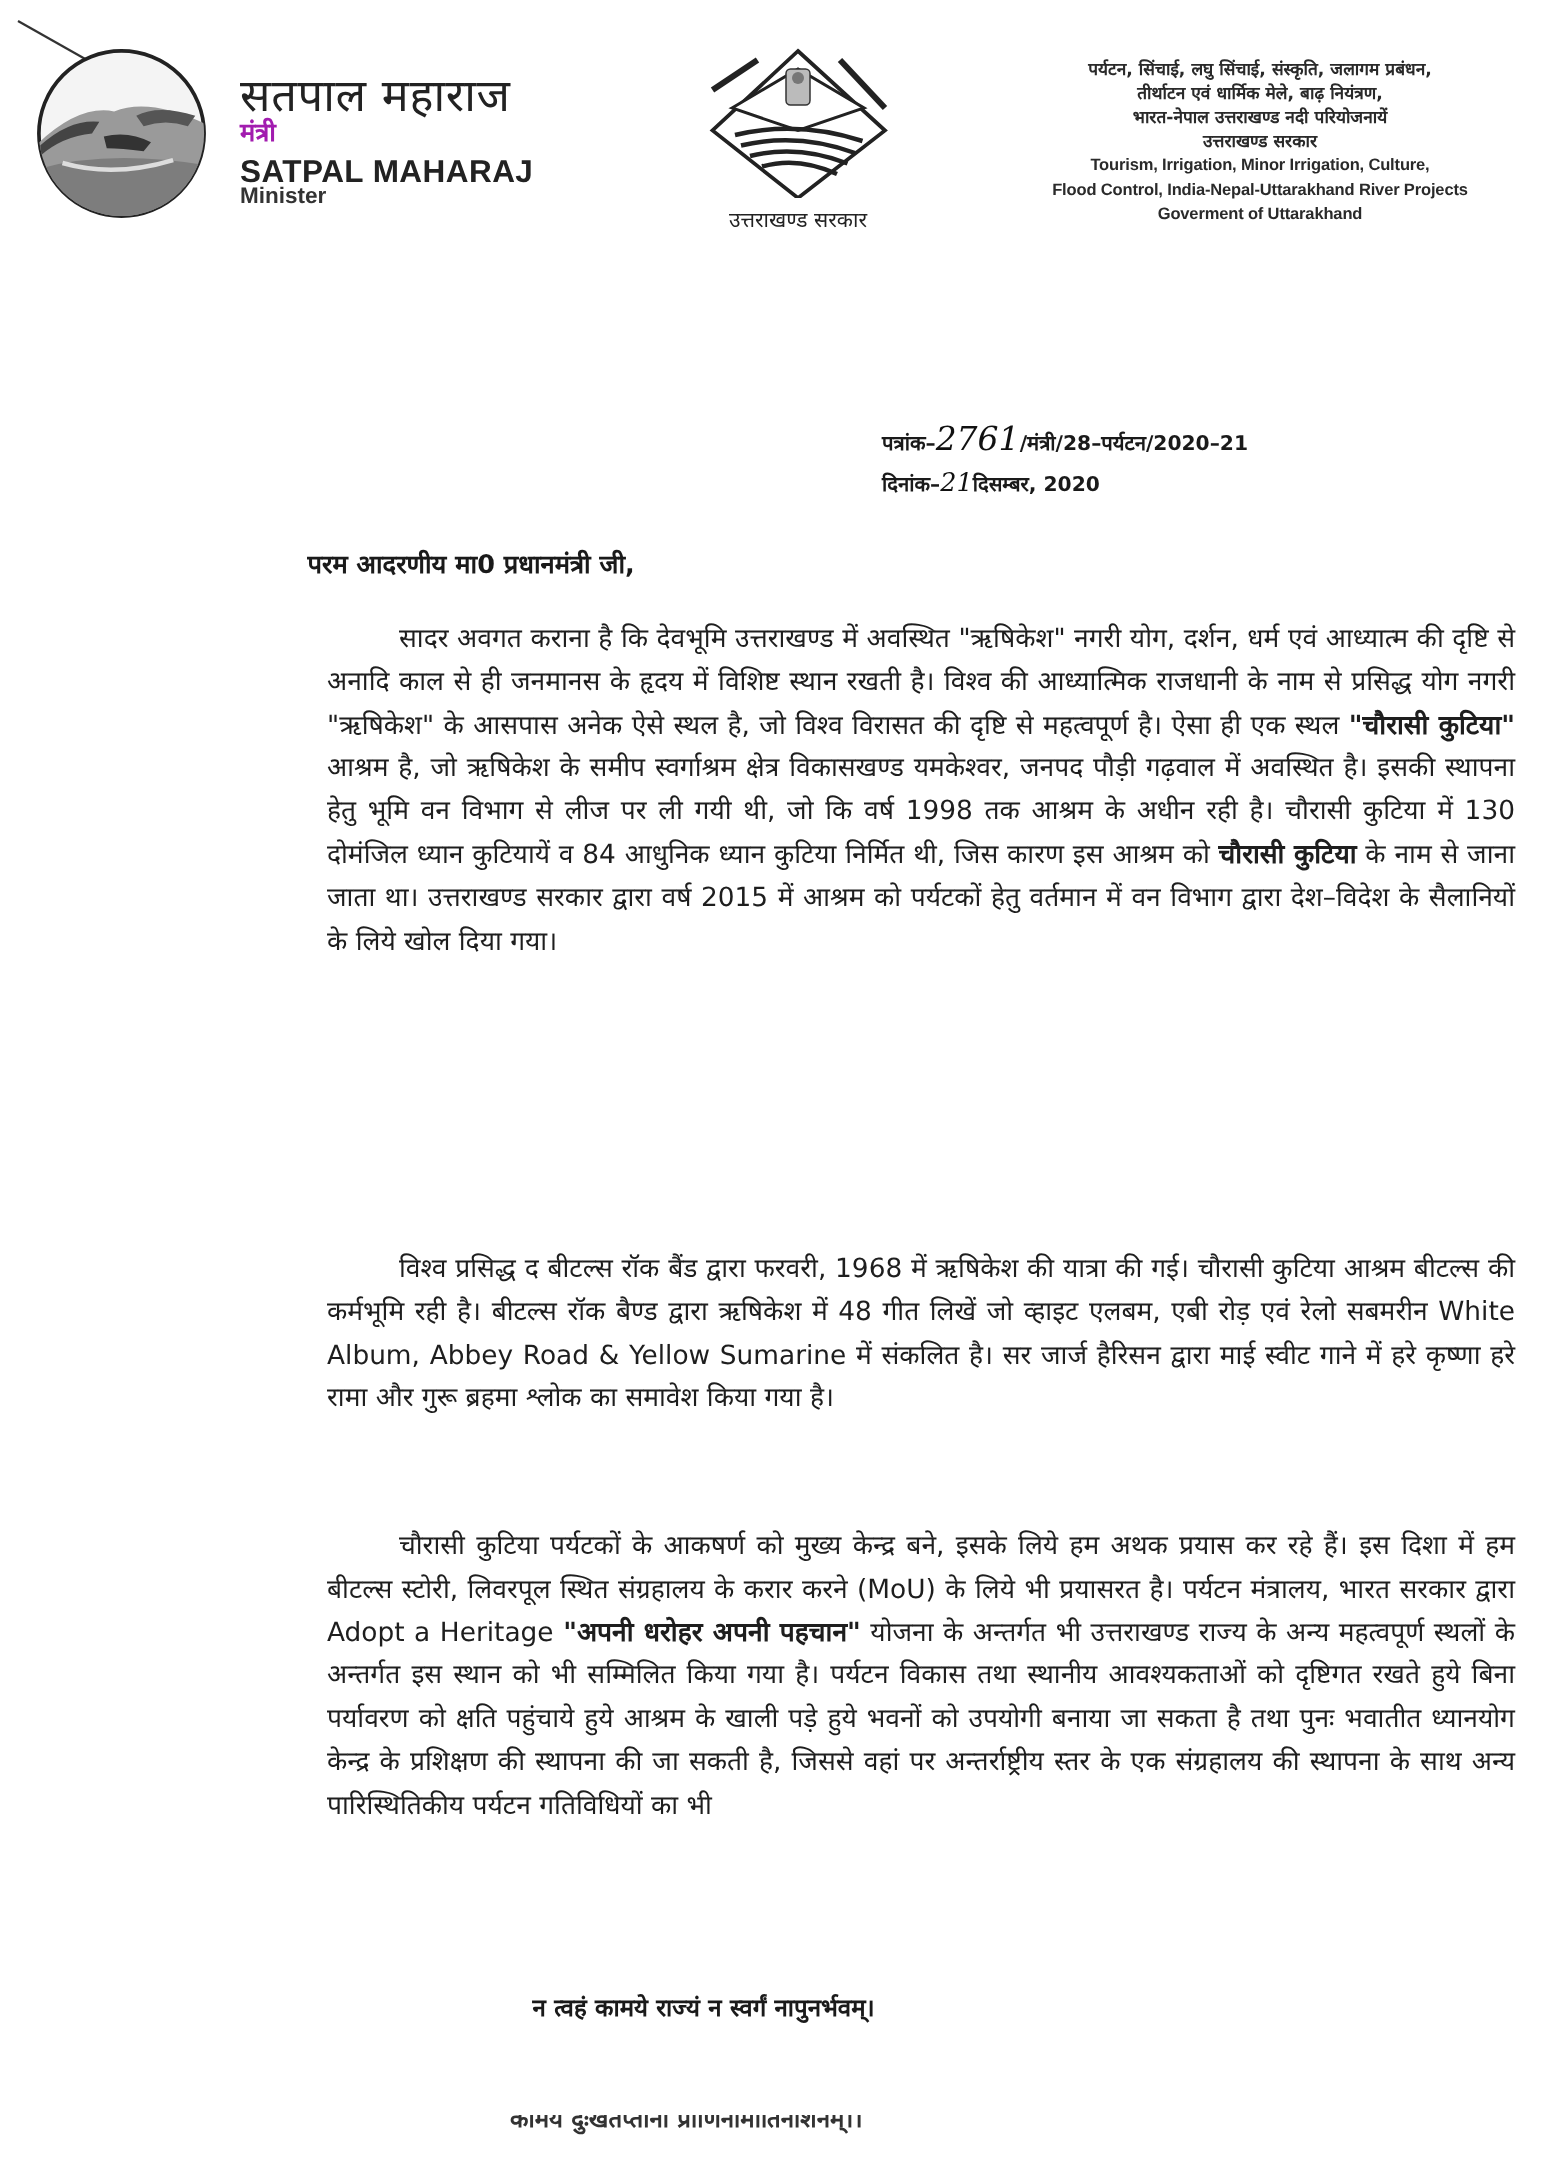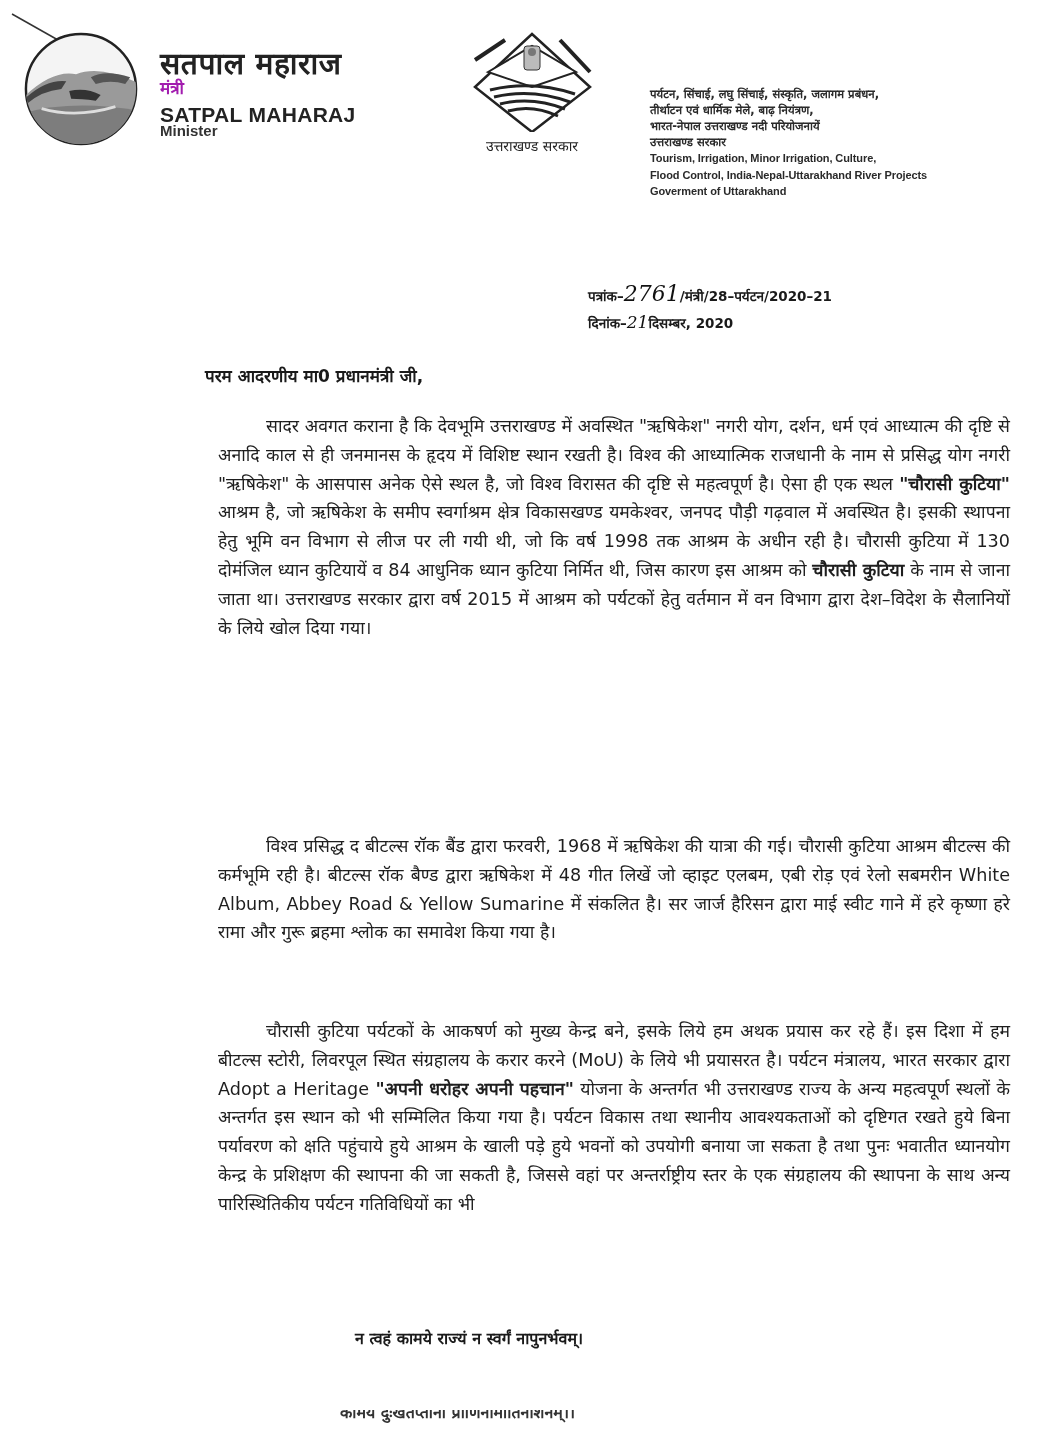--- a/index.html
+++ b/index.html
@@ -4,29 +4,29 @@
 <style>
   html, body { margin: 0; padding: 0; background: #ffffff; }
   body {
     width: 1039px; height: 1442px; position: relative; overflow: hidden;
     font-family: "Liberation Sans", "DejaVu Sans", sans-serif; color: #1a1a1a;
   }
   .abs { position: absolute; }
 
   
   .logo-left { left: 22px; top: 30px; width: 118px; height: 118px; }
-  .name-hi { left: 160px; top: 42px; font-size: 30px; font-family: "DejaVu Serif", serif; color: #222; letter-spacing: 0.5px; font-weight: bold; }
+  .name-hi { left: 160px; top: 42px; font-size: 30px; font-family: "DejaVu Serif", serif; color: #222; letter-spacing: 0.5px; }
   .title-hi { left: 160px; top: 76px; font-size: 17px; font-weight: bold; font-family: Liberation Sans, sans-serif; color: #a21caf; }
   .name-en { left: 160px; top: 103px; font-size: 21px; font-weight: bold; color: #222; letter-spacing: 0.3px; }
   .title-en { left: 160px; top: 122px; font-size: 15px; font-weight: bold; color: #333; }
 
   .emblem { left: 470px; top: 32px; width: 125px; height: 100px; }
   .emblem-caption { left: 462px; top: 136px; width: 140px; text-align: center; font-size: 14px; font-family: "DejaVu Sans", sans-serif; color: #222; }
 
-  .depts { left: 650px; top: 38px; width: 380px; text-align: left; color: #2a2a2a; margin-top: 48px; }
+  .depts { left: 650px; top: 38px; width: 380px; text-align: center; color: #2a2a2a; }
   .depts .hi { font-family: "DejaVu Sans", sans-serif; font-size: 11.5px; font-weight: bold; line-height: 16px; }
   .depts .en { font-size: 11px; font-weight: bold; line-height: 16.5px; letter-spacing: -0.1px; }
 
   
   .ref { left: 588px; top: 280px; font-family: "DejaVu Sans", sans-serif; font-size: 13.5px; font-weight: bold; color: #1a1a1a; }
   .ref .line { height: 28px; line-height: 28px; white-space: nowrap; }
   .ref .hand { font-family: "DejaVu Serif", serif; font-weight: normal; font-size: 22px; color: #111; font-style: italic; }
 
   
   .salutation { left: 205px; top: 364px; font-family: "DejaVu Sans", sans-serif; font-size: 17px; font-weight: bold; color: #1a1a1a; }

